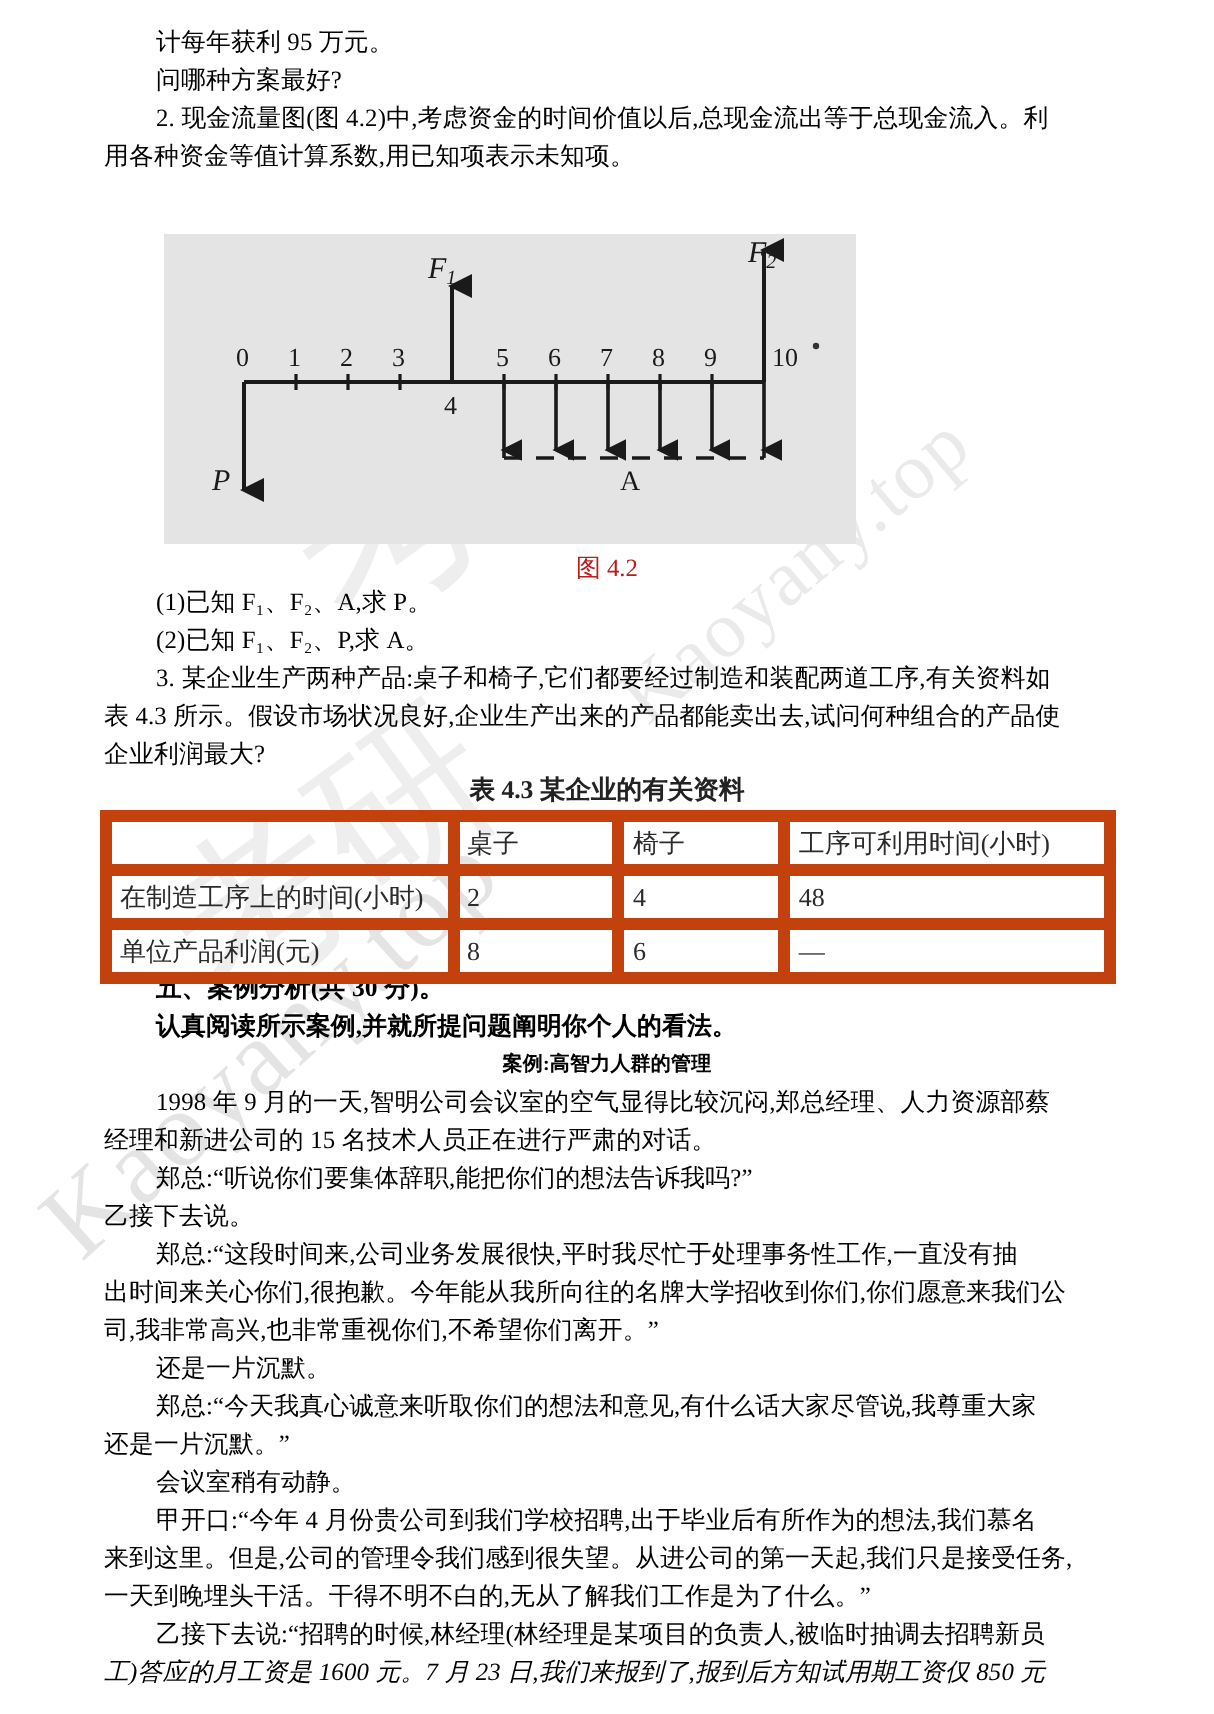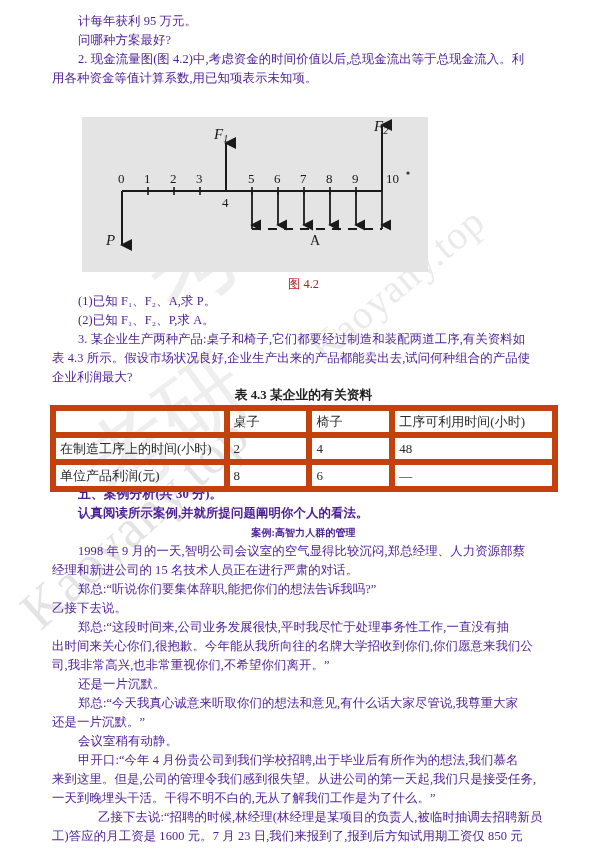--- a/index.html
+++ b/index.html
@@ -62,21 +62,21 @@
   
   #content {
     position: relative;
     z-index: 10;
     padding: 0;
   }
   .tline {
     position: absolute;
     font-size: 12.4px;
     line-height: 15px;
-    color: #4c1d95;
+    color: #000000;
     white-space: nowrap;
     letter-spacing: 0.1px;
   }
   .bold { font-weight: bold; }
 
   
   #figure-box {
     position: absolute;
     left: 82px;
     top: 117px;
@@ -258,17 +258,17 @@
     <div class="tline" style="left:78px; top:620px;">郑总:“这段时间来,公司业务发展很快,平时我尽忙于处理事务性工作,一直没有抽</div>
     <div class="tline" style="left:52px; top:639px;">出时间来关心你们,很抱歉。今年能从我所向往的名牌大学招收到你们,你们愿意来我们公</div>
     <div class="tline" style="left:52px; top:658px;">司,我非常高兴,也非常重视你们,不希望你们离开。”</div>
     <div class="tline" style="left:78px; top:677px;">还是一片沉默。</div>
     <div class="tline" style="left:78px; top:696px;">郑总:“今天我真心诚意来听取你们的想法和意见,有什么话大家尽管说,我尊重大家</div>
     <div class="tline" style="left:52px; top:715px;">还是一片沉默。”</div>
     <div class="tline" style="left:78px; top:734px;">会议室稍有动静。</div>
     <div class="tline" style="left:78px; top:753px;">甲开口:“今年 4 月份贵公司到我们学校招聘,出于毕业后有所作为的想法,我们慕名</div>
     <div class="tline" style="left:52px; top:772px;">来到这里。但是,公司的管理令我们感到很失望。从进公司的第一天起,我们只是接受任务,</div>
     <div class="tline" style="left:52px; top:791px;">一天到晚埋头干活。干得不明不白的,无从了解我们工作是为了什么。”</div>
-    <div class="tline" style="left:78px; top:810px;margin-left:20px;">乙接下去说:“招聘的时候,林经理(林经理是某项目的负责人,被临时抽调去招聘新员</div>
-    <div class="tline" style="left:52px; top:829px;">工)答应的月工资是 1600 元。7 月 23 日,我们来报到了,报到后方知试用期工资仅 850 元</div>
+    <div class="tline" style="left:78px; top:810px;">乙接下去说:“招聘的时候,林经理(林经理是某项目的负责人,被临时抽调去招聘新员</div>
+    <div class="tline" style="left:52px; top:829px;font-style:italic;">工)答应的月工资是 1600 元。7 月 23 日,我们来报到了,报到后方知试用期工资仅 850 元</div>
 
   </div>
 </div>
 
 </body></html>

